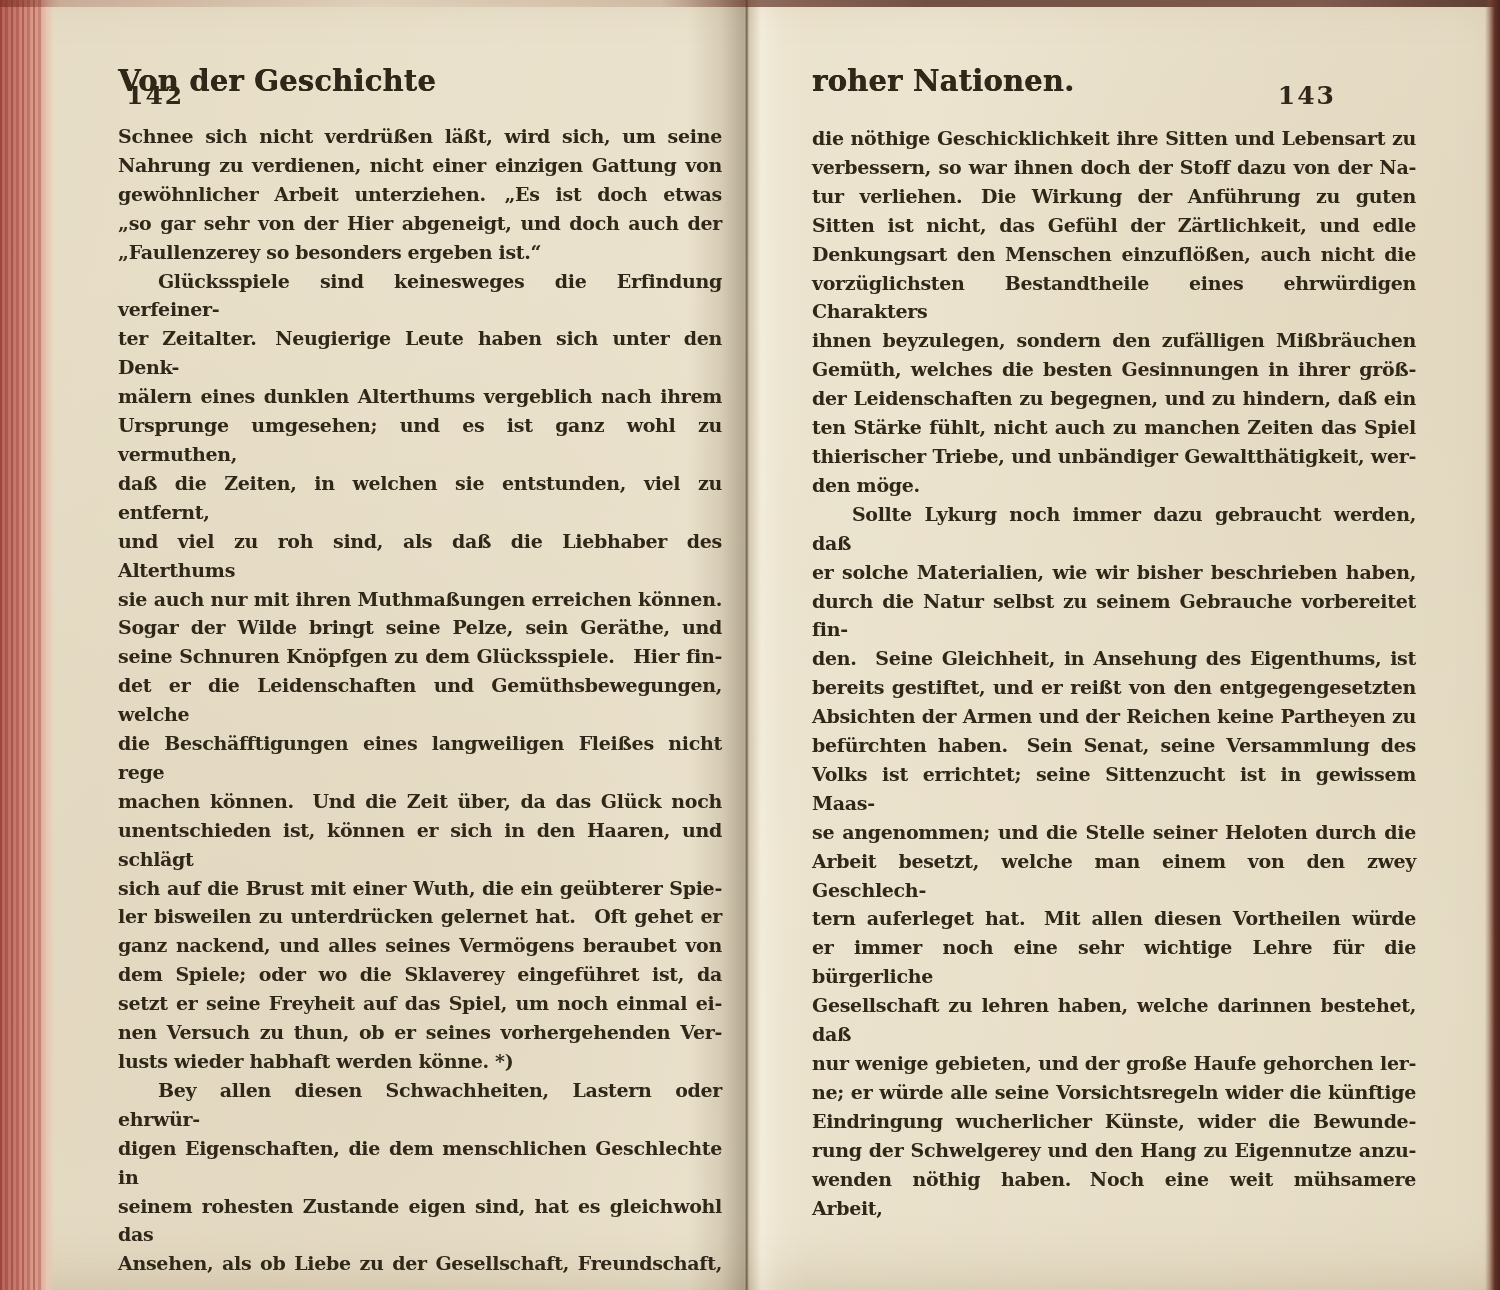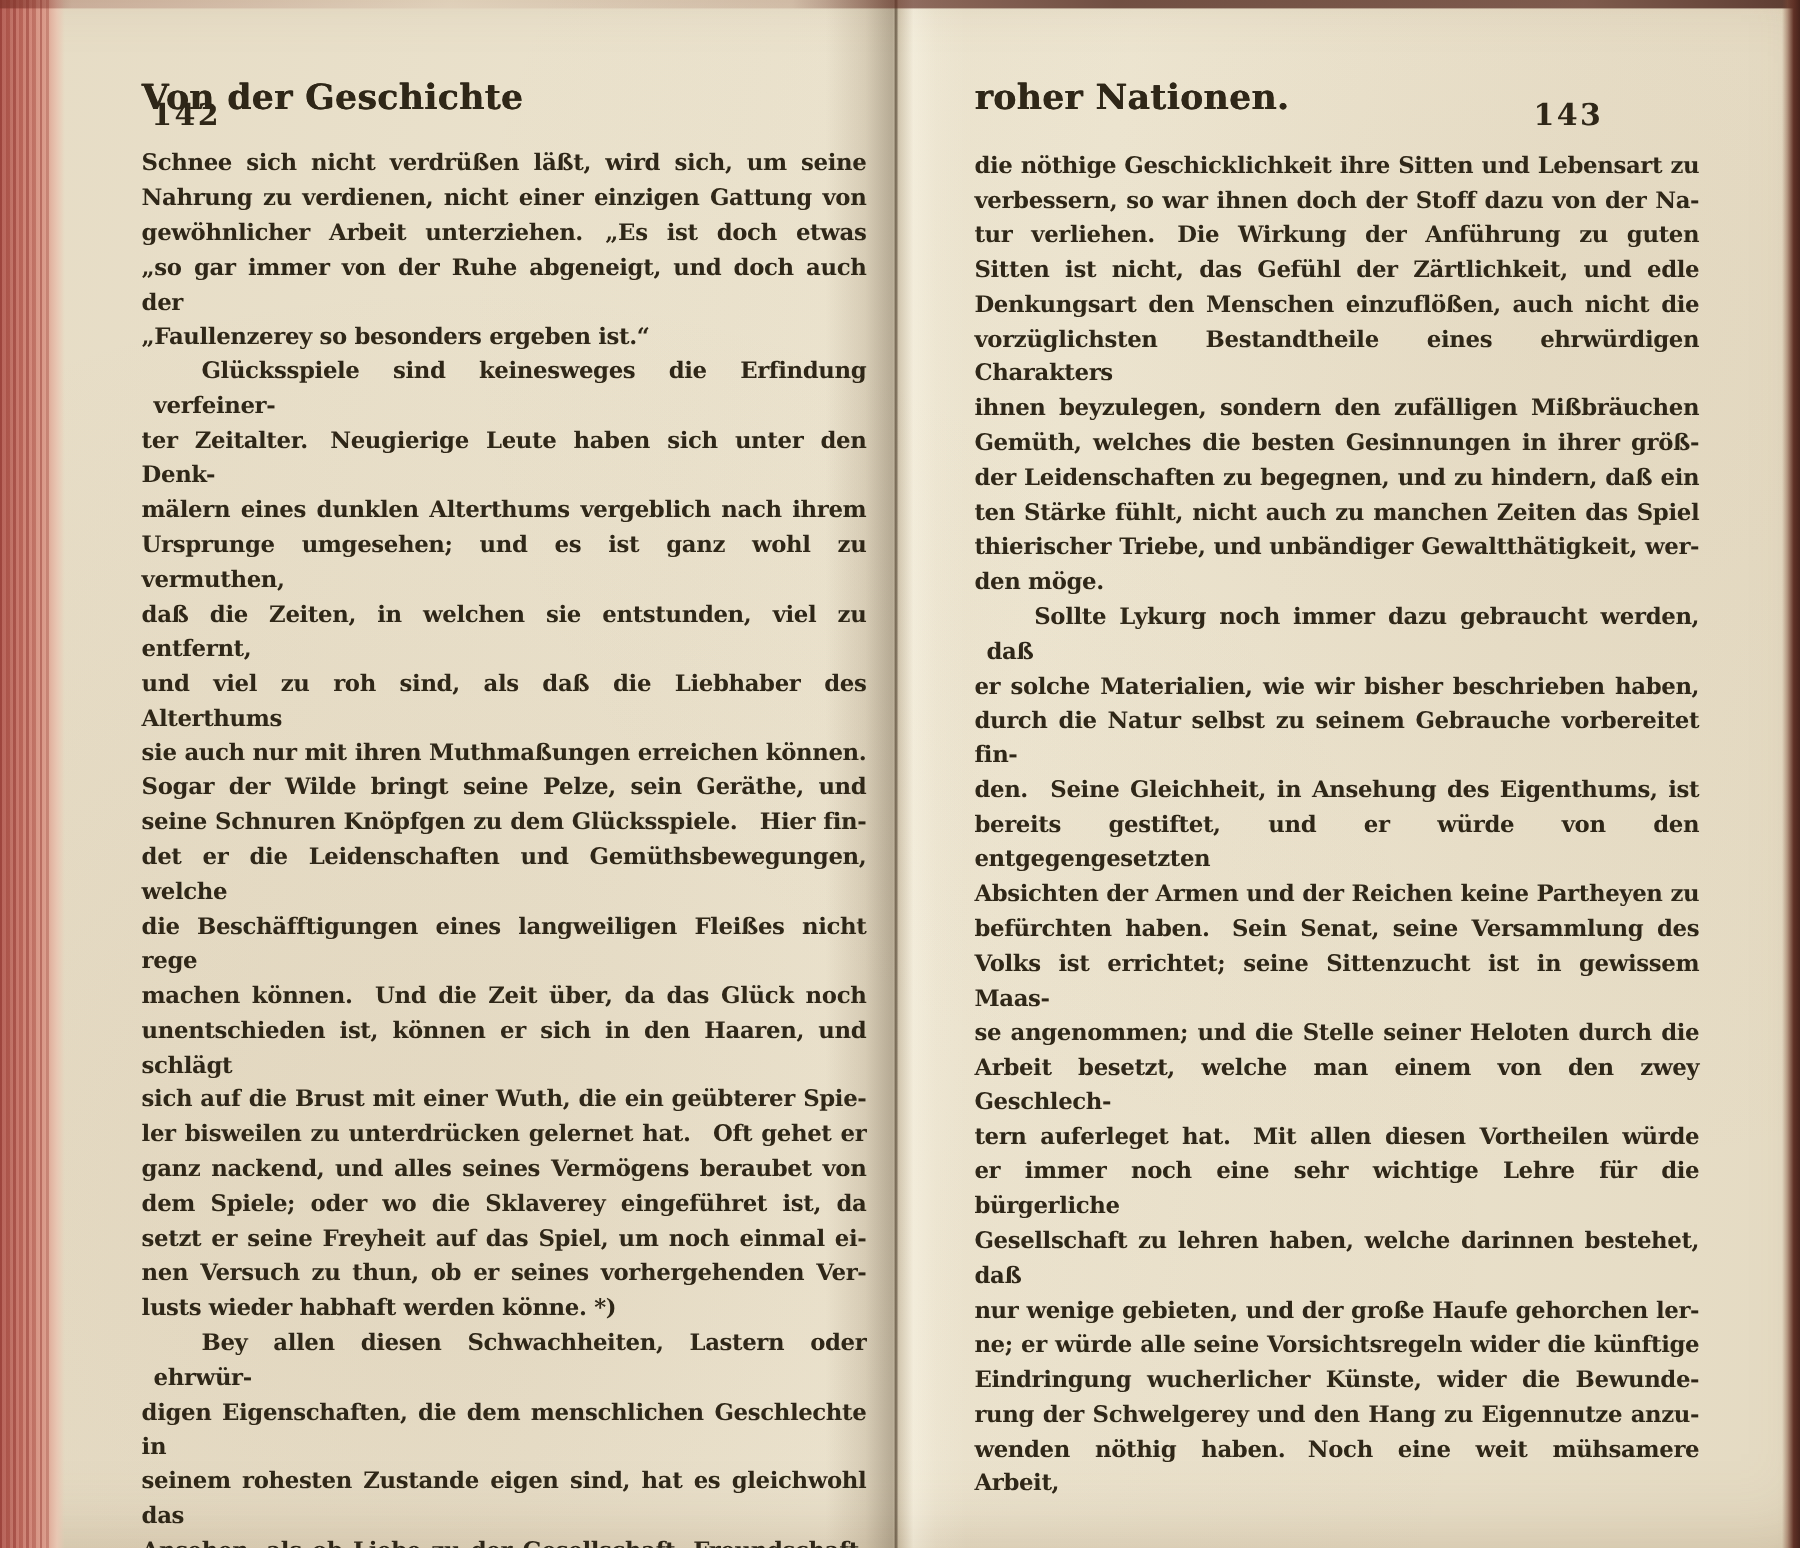--- a/index.html
+++ b/index.html
@@ -49,21 +49,21 @@
   .header-left .num{left:8px;}
   .header-right{left:812px;width:604px;}
   .header-right .title{padding-right:140px;}
   .header-right .num{right:80px;}
   
   .page-body{position:absolute;width:604px;font-size:19px;line-height:28.9px;font-weight:bold;letter-spacing:-0.3px;}
   .left-body{left:118px;top:122px;}
   .right-body{left:812px;top:124px;}
   .tline{text-align:justify;text-align-last:justify;}
   .tline.last{text-align-last:left;}
-  .para + .para .tline.first{text-indent:2.1em;margin-left:10px;}
+  .para + .para .tline.first{text-indent:2.1em;}
 </style>
 </head>
 <body>
 
 <div class="scan">
 
   <div class="gutter"></div>
   <div class="fore-edge"></div>
   <div class="top-edge"></div>
   <div class="right-edge"></div>
@@ -71,21 +71,21 @@
   <div class="pg-header header-left">
     <div class="num">142</div>
     <div class="title">Von der Geschichte</div>
   </div>
   <div class="page-body left-body">
     <div>
         <div class="para">
           <div class="tline first">Schnee sich nicht verdrüßen läßt, wird sich, um seine</div>
           <div class="tline">Nahrung zu verdienen, nicht einer einzigen Gattung von</div>
           <div class="tline">gewöhnlicher Arbeit unterziehen. „Es ist doch etwas</div>
-          <div class="tline">„so gar immer von der Ruhe abgeneigt, und doch auch der</div>
+          <div class="tline">„so gar sehr von der Hier abgeneigt, und doch auch der</div>
           <div class="tline last">„Faullenzerey so besonders ergeben ist.“</div>
         </div>
         <div class="para">
           <div class="tline first">Glücksspiele sind keinesweges die Erfindung verfeiner-</div>
           <div class="tline">ter Zeitalter. Neugierige Leute haben sich unter den Denk-</div>
           <div class="tline">mälern eines dunklen Alterthums vergeblich nach ihrem</div>
           <div class="tline">Ursprunge umgesehen; und es ist ganz wohl zu vermuthen,</div>
           <div class="tline">daß die Zeiten, in welchen sie entstunden, viel zu entfernt,</div>
           <div class="tline">und viel zu roh sind, als daß die Liebhaber des Alterthums</div>
           <div class="tline">sie auch nur mit ihren Muthmaßungen erreichen können.</div>
@@ -131,21 +131,21 @@
           <div class="tline">der Leidenschaften zu begegnen, und zu hindern, daß ein</div>
           <div class="tline">ten Stärke fühlt, nicht auch zu manchen Zeiten das Spiel</div>
           <div class="tline">thierischer Triebe, und unbändiger Gewaltthätigkeit, wer-</div>
           <div class="tline last">den möge.</div>
         </div>
         <div class="para">
           <div class="tline first">Sollte Lykurg noch immer dazu gebraucht werden, daß</div>
           <div class="tline">er solche Materialien, wie wir bisher beschrieben haben,</div>
           <div class="tline">durch die Natur selbst zu seinem Gebrauche vorbereitet fin-</div>
           <div class="tline">den. Seine Gleichheit, in Ansehung des Eigenthums, ist</div>
-          <div class="tline">bereits gestiftet, und er würde von den entgegengesetzten</div>
+          <div class="tline">bereits gestiftet, und er reißt von den entgegengesetzten</div>
           <div class="tline">Absichten der Armen und der Reichen keine Partheyen zu</div>
           <div class="tline">befürchten haben. Sein Senat, seine Versammlung des</div>
           <div class="tline">Volks ist errichtet; seine Sittenzucht ist in gewissem Maas-</div>
           <div class="tline">se angenommen; und die Stelle seiner Heloten durch die</div>
           <div class="tline">Arbeit besetzt, welche man einem von den zwey Geschlech-</div>
           <div class="tline">tern auferleget hat. Mit allen diesen Vortheilen würde</div>
           <div class="tline">er immer noch eine sehr wichtige Lehre für die bürgerliche</div>
           <div class="tline">Gesellschaft zu lehren haben, welche darinnen bestehet, daß</div>
           <div class="tline">nur wenige gebieten, und der große Haufe gehorchen ler-</div>
           <div class="tline">ne; er würde alle seine Vorsichtsregeln wider die künftige</div>

